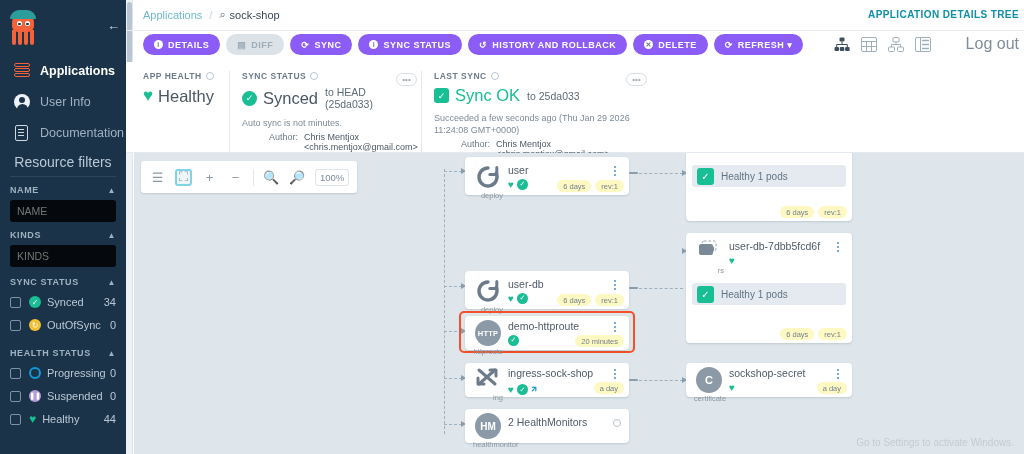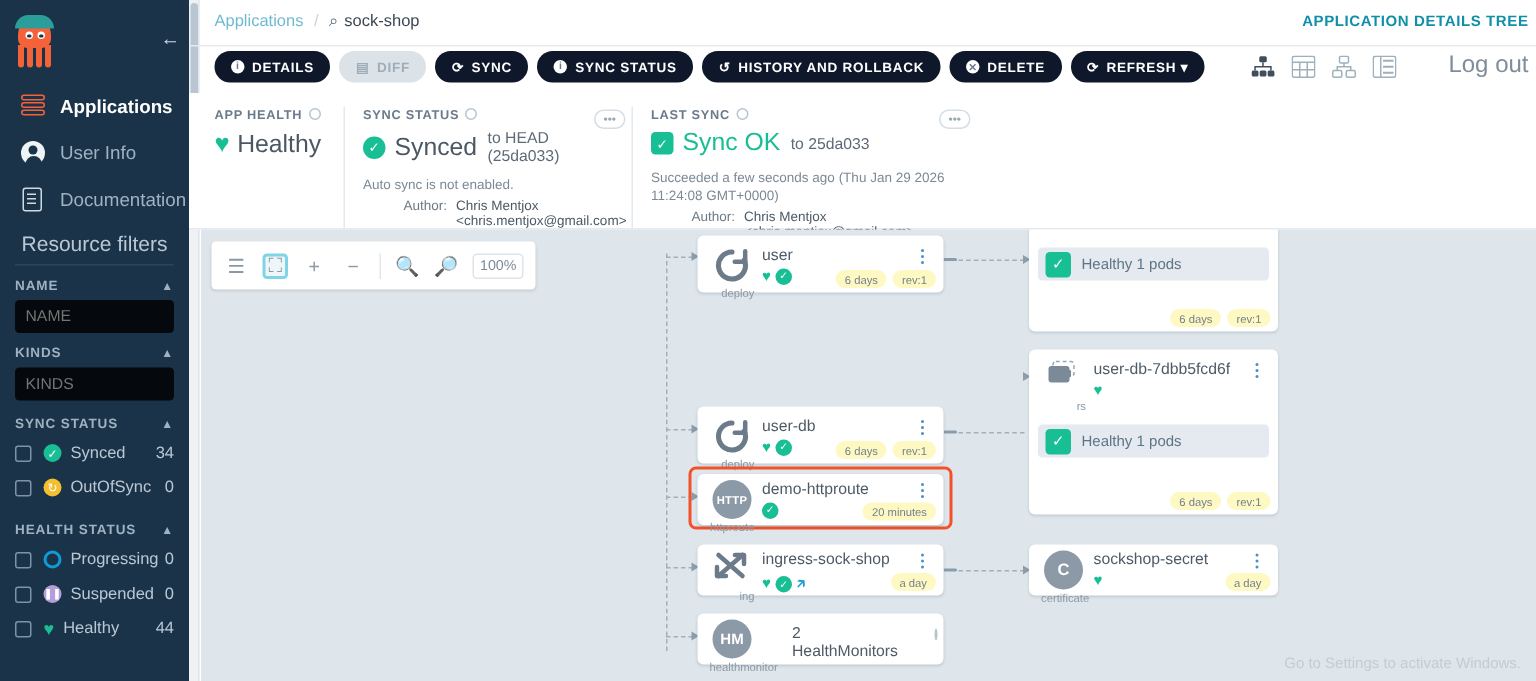--- a/index.html
+++ b/index.html
@@ -75,21 +75,21 @@
   .crumb { position:absolute; left:17px; top:8px; display:flex; align-items:center; font-size:11px; }
   .crumb a { color:#6fb9d1; text-decoration:none; cursor:pointer; }
   .crumb .sep { color:#c9d3da; margin:0 7px; }
   .crumb .mag { color:#50606e; margin-right:4px; font-size:11px; }
   .crumb .cur { color:#3c4753; }
   .details-tree { position:absolute; right:5px; top:9px; font-size:10px; font-weight:700;
       letter-spacing:0.4px; color:#0f8fa8; cursor:pointer; }
 
   .toolbar { height:31px; position:relative; }
   .btns { position:absolute; left:17px; top:3px; display:flex; gap:6px; align-items:center; }
-  .btn { height:21px; border-radius:11px; background:#0f172a; color:#fff; font-size:9px; font-weight:700;
+  .btn { height:21px; border-radius:11px; background:#8b5cf6; color:#fff; font-size:9px; font-weight:700;
      letter-spacing:0.5px; display:flex; align-items:center; padding:0 11px; cursor:pointer; white-space:nowrap; }
   .btn.disabled { background:#dbe2e8; color:#9fadb9; }
   .bic { margin-right:5px; font-size:9px; display:inline-flex; }
   .icn-circ { width:9px;height:9px;border-radius:50%;background:#fff;color:#6b7b8c;font-size:7px;
      display:flex;align-items:center;justify-content:center;font-weight:700;margin-right:5px;}
   .right-icons { position:absolute; right:5px; top:4px; display:flex; align-items:center; gap:11px; }
   .tbi { width:16px; height:15px; position:relative; cursor:pointer; }
   .logout { font-size:16px; color:#7f8d9a; cursor:pointer;margin-left:24px; }
 
   
@@ -371,21 +371,21 @@
       <div class="pane sync">
         <div class="ptitle">
             <span>SYNC STATUS</span>
             <span class="qmark"></span>
           </div>
         <div class="bigrow">
           <span class="okcirc">✓</span>
           <span class="bigtxt">Synced</span>
           <span class="to-head">to HEAD (25da033)</span>
         </div>
-        <div class="sub">Auto sync is not enabled.</div>
+        <div class="sub">Auto sync is not minutes.</div>
         <div class="kv">
             <span class="k">Author:</span>
             <span class="v">Chris Mentjox &lt;chris.mentjox@gmail.com&gt; -</span>
           </div>
         <div class="kv">
             <span class="k">Comment:</span>
             <span class="v">Added httproute</span>
           </div>
         <div class="dots">•••</div>
       </div>
@@ -623,21 +623,21 @@
               <span></span>
               <span></span>
             </div>
         </div>
         <div class="pills">
           <div class="pill">a day</div>
         </div>
       </div>
 
       <div class="node" style="left:331px; top:256px; width:164px; height:34px;">
-        <div class="nrow" style="padding-top:4px;gap:20px;">
+        <div class="nrow" style="padding-top:4px;">
           <div class="nicon">
             <div class="circ-icon" style="font-size:10px;">HM</div>
             <div class="nkind">healthmonitor</div>
           </div>
           <div class="ntext" style="padding-top:4px;">
             <div class="nname">2 HealthMonitors</div>
           </div>
           <div class="qmark" style="margin-top:6px;"></div>
         </div>
       </div>

